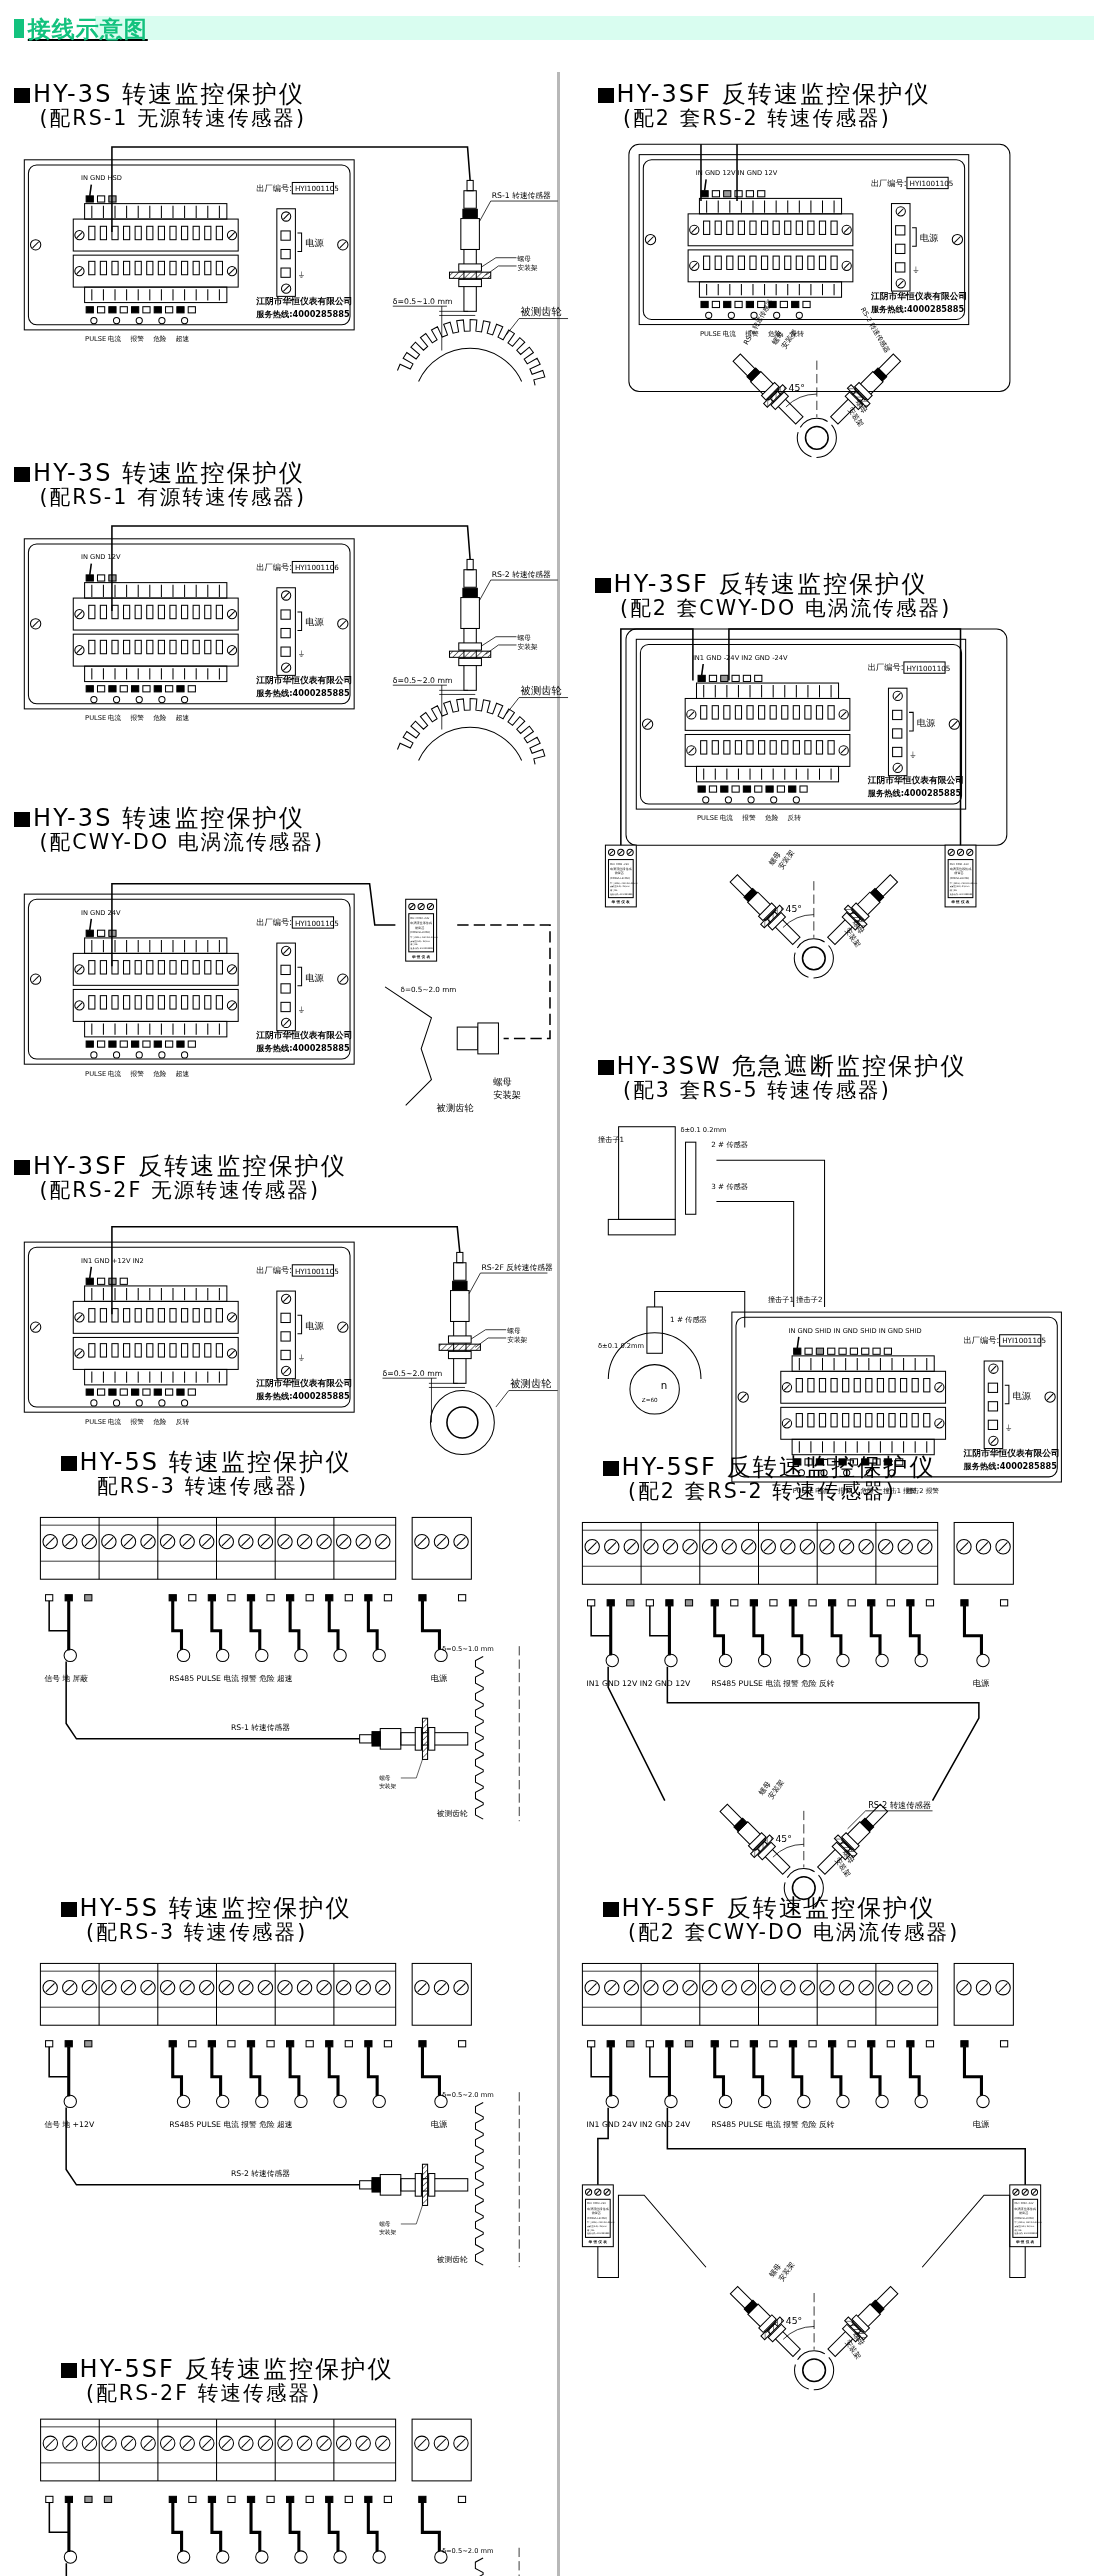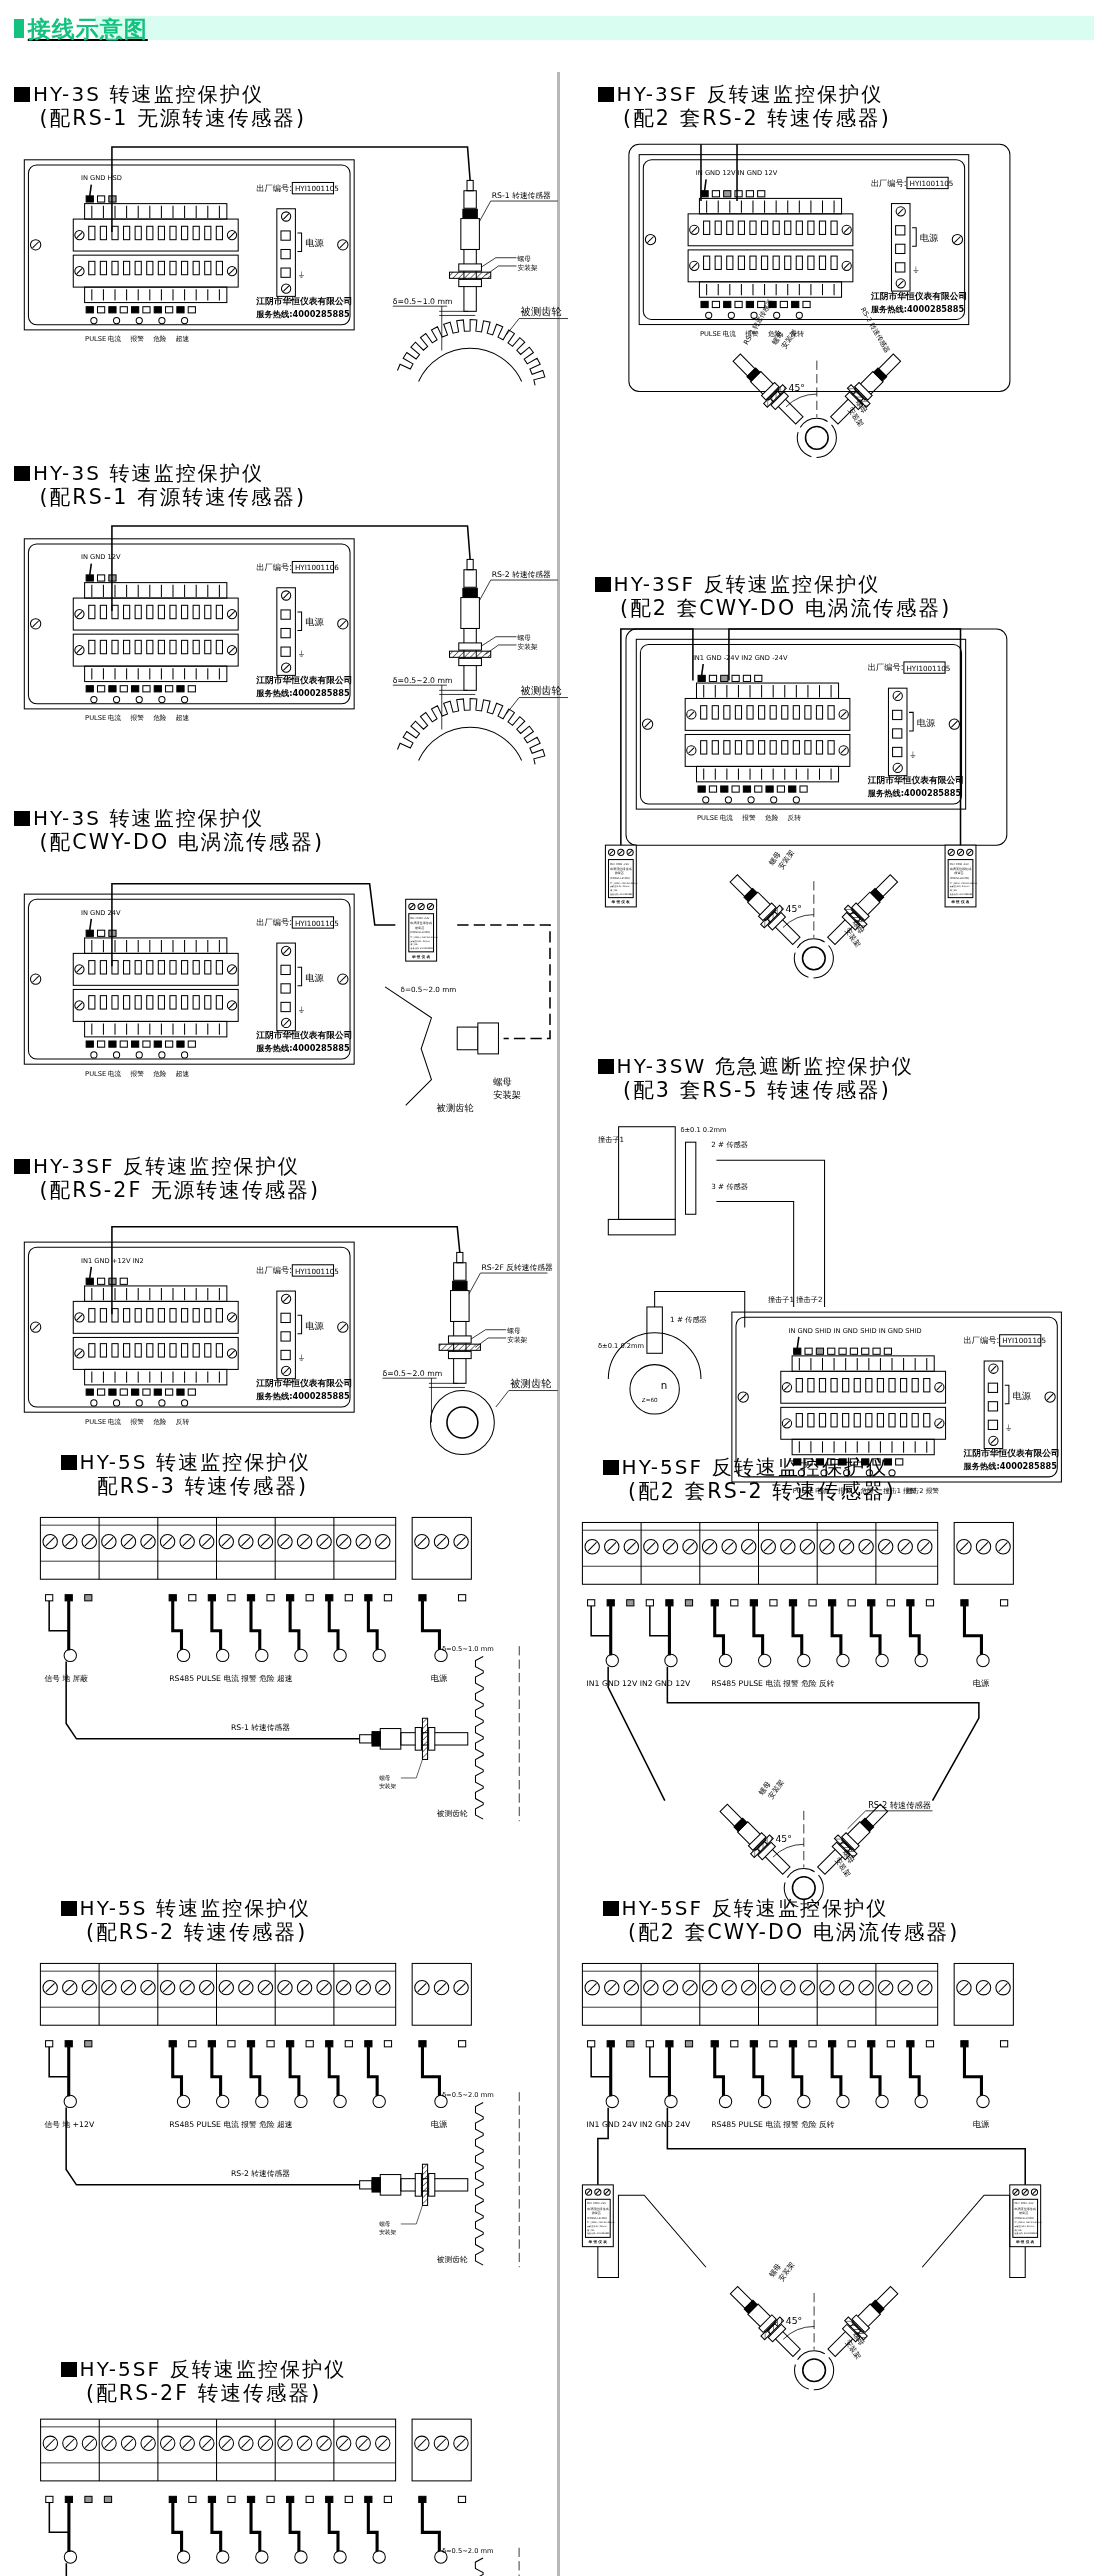--- a/index.html
+++ b/index.html
@@ -3,21 +3,21 @@
 <meta charset="utf-8">
 <style>
   html,body{margin:0;padding:0;background:#fff;}
   body{width:1094px;height:2694px;position:relative;overflow:hidden;font-family:"DejaVu Sans","Liberation Sans",sans-serif;color:#000;}
   .hdr{position:absolute;left:14.4px;top:15.5px;height:26px;display:flex;align-items:center;text-decoration:underline;}
   .hdr-square{width:9.3px;height:19.6px;background:#13c27e;margin-right:4.1px;}
   .hdr-title{font-size:23px;color:#13c27e;font-weight:bold;letter-spacing:1px;line-height:26px;}
   .hdr-band{position:absolute;left:95px;top:16px;width:999px;height:24px;background:#d9fdf0;}
   .divider{position:absolute;left:557px;top:72px;width:2.6px;height:2617px;background:#b8b8b8;}
   .sec{position:absolute;}
-  .sec-title{position:absolute;left:0;top:0;white-space:nowrap;font-size:20px;line-height:24px;letter-spacing:2.1px;font-family:"DejaVu Sans","Liberation Sans",sans-serif;}
+  .sec-title{position:absolute;left:0;top:0;white-space:nowrap;font-size:24px;line-height:24px;letter-spacing:2.1px;font-family:"DejaVu Sans","Liberation Sans",sans-serif;}
   .sec-title .sq{display:inline-block;width:15.5px;height:15.5px;background:#000;vertical-align:-1px;margin-right:3.1px;}
   .sec-sub{position:absolute;left:25px;top:24px;white-space:nowrap;font-size:20.6px;line-height:24px;letter-spacing:2.1px;}
   svg.dg{position:absolute;overflow:visible;}
   svg text{font-family:"DejaVu Sans","Liberation Sans",sans-serif;fill:#000;}
 </style>
 </head>
 <body>
 
 <div class="hdr-band"></div>
 <div class="hdr">
@@ -1640,21 +1640,21 @@
         <text x="328" y="558" font-size="14" transform="rotate(-55 328 558)">安装架</text>
         <text x="465" y="660" font-size="14" transform="rotate(55 465 660)">螺母</text>
         <text x="450" y="675" font-size="14" transform="rotate(55 450 675)">安装架</text>
         <polyline points="475,615 510,580 640,580" fill="none" stroke="#000" stroke-width="1.5" stroke-dasharray=""></polyline>
         <text x="515" y="574" font-size="16">RS-2 转速传感器</text>
       </g>
     </svg>
   </div>
 <div class="sec" style="left:61px;top:1896px;width:484px;height:371px">
   <div class="sec-title"><span class="sq"></span><span>HY-5S 转速监控保护仪</span></div>
-  <div class="sec-sub">(配RS-2 转速传感器)</div>
+  <div class="sec-sub">(配RS-3 转速传感器)</div>
 <svg class="dg" width="484" height="371" viewBox="0 0 940 720" style="left: 0px; top: 57px;">
       <defs>
         <pattern id="hatch" width="8" height="8" patternUnits="userSpaceOnUse" patternTransform="rotate(45)">
           <line x1="0" y1="0" x2="0" y2="8" stroke="#000" stroke-width="2"></line>
         </pattern>
       </defs>
       <g>
         <g>
           <rect x="-40" y="20" width="690" height="120" fill="none" stroke="#000" stroke-width="2" rx="0"></rect>
           <polyline points="-40,35 650,35" fill="none" stroke="#000" stroke-width="1.5" stroke-dasharray=""></polyline>

